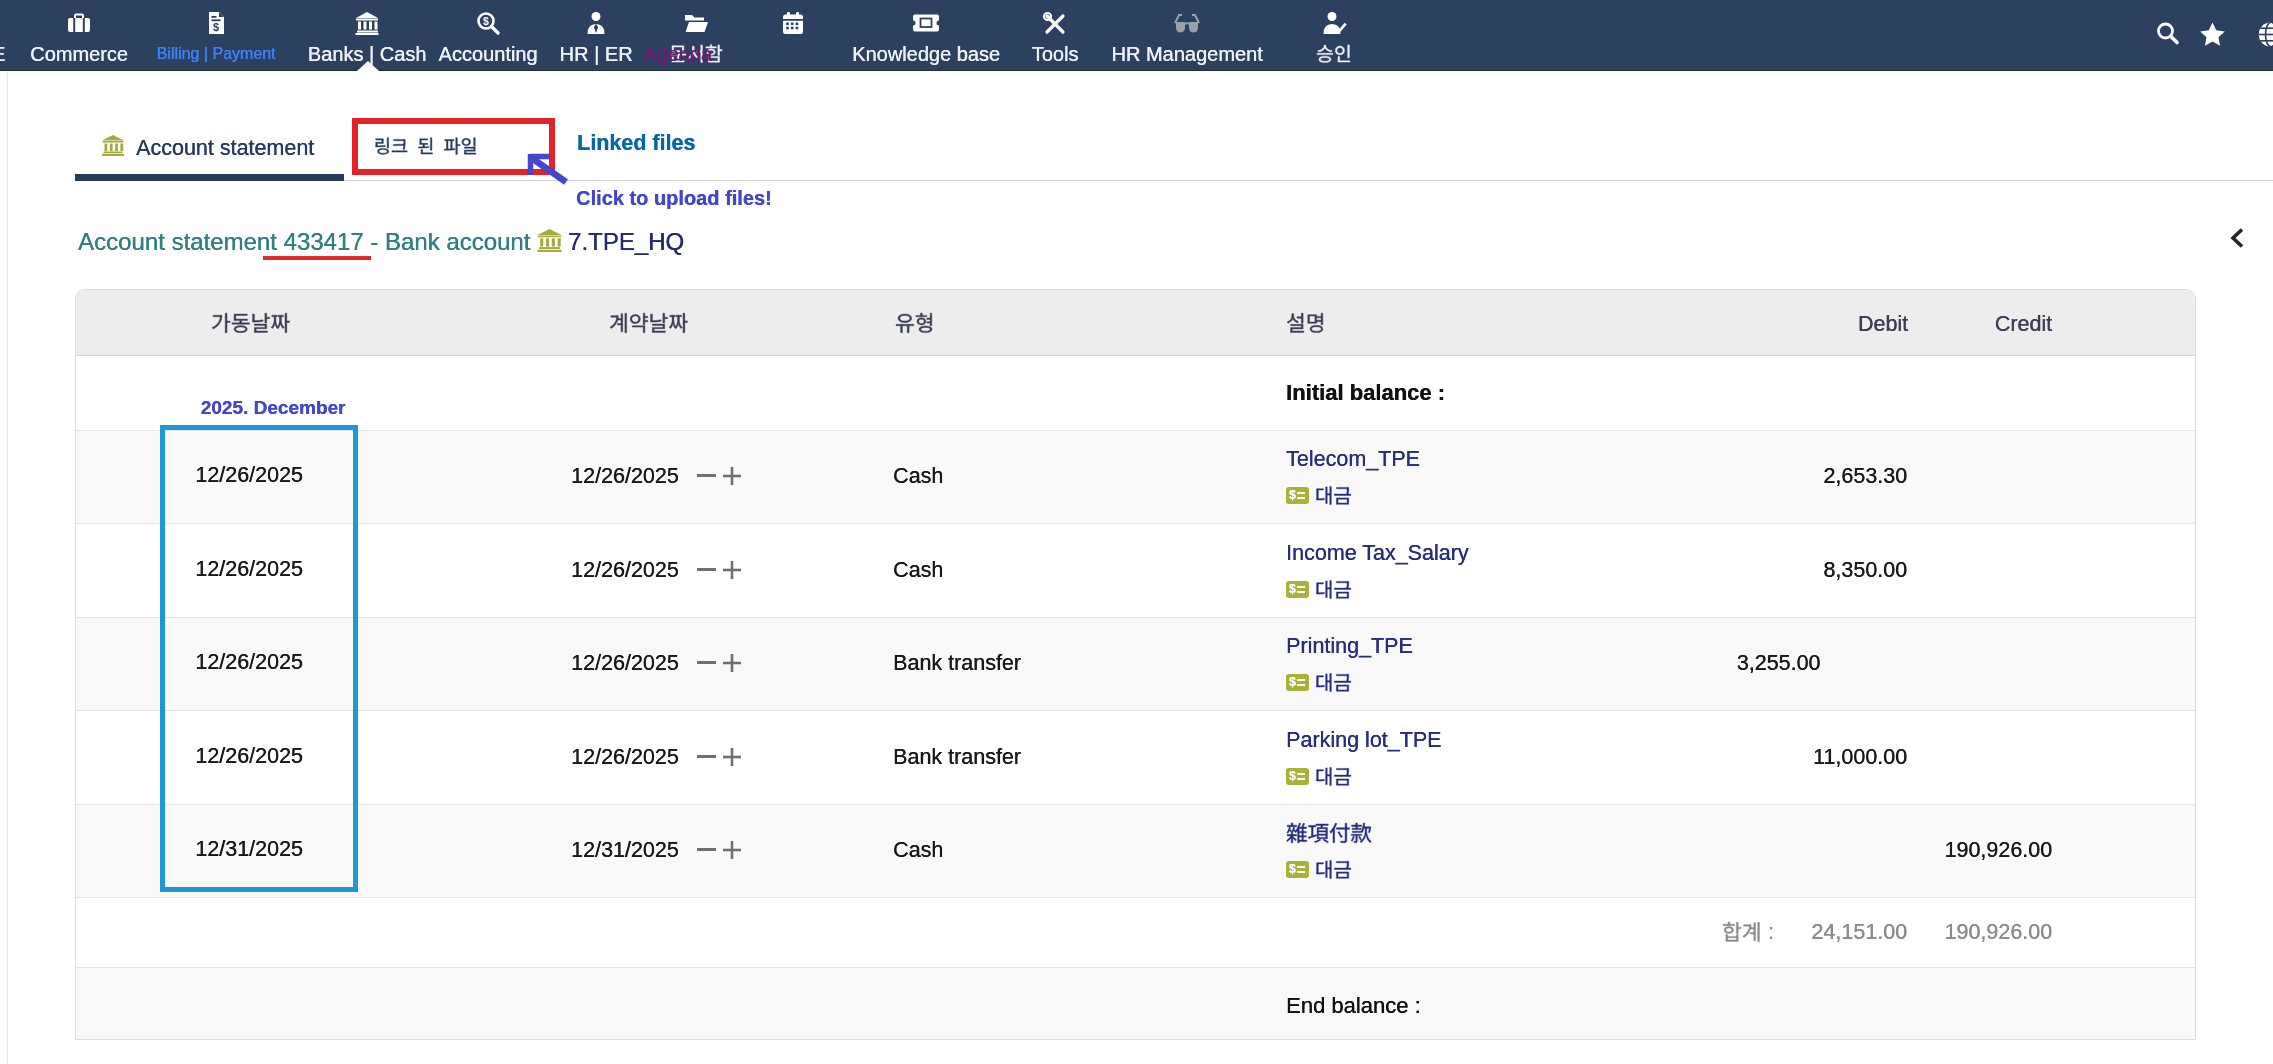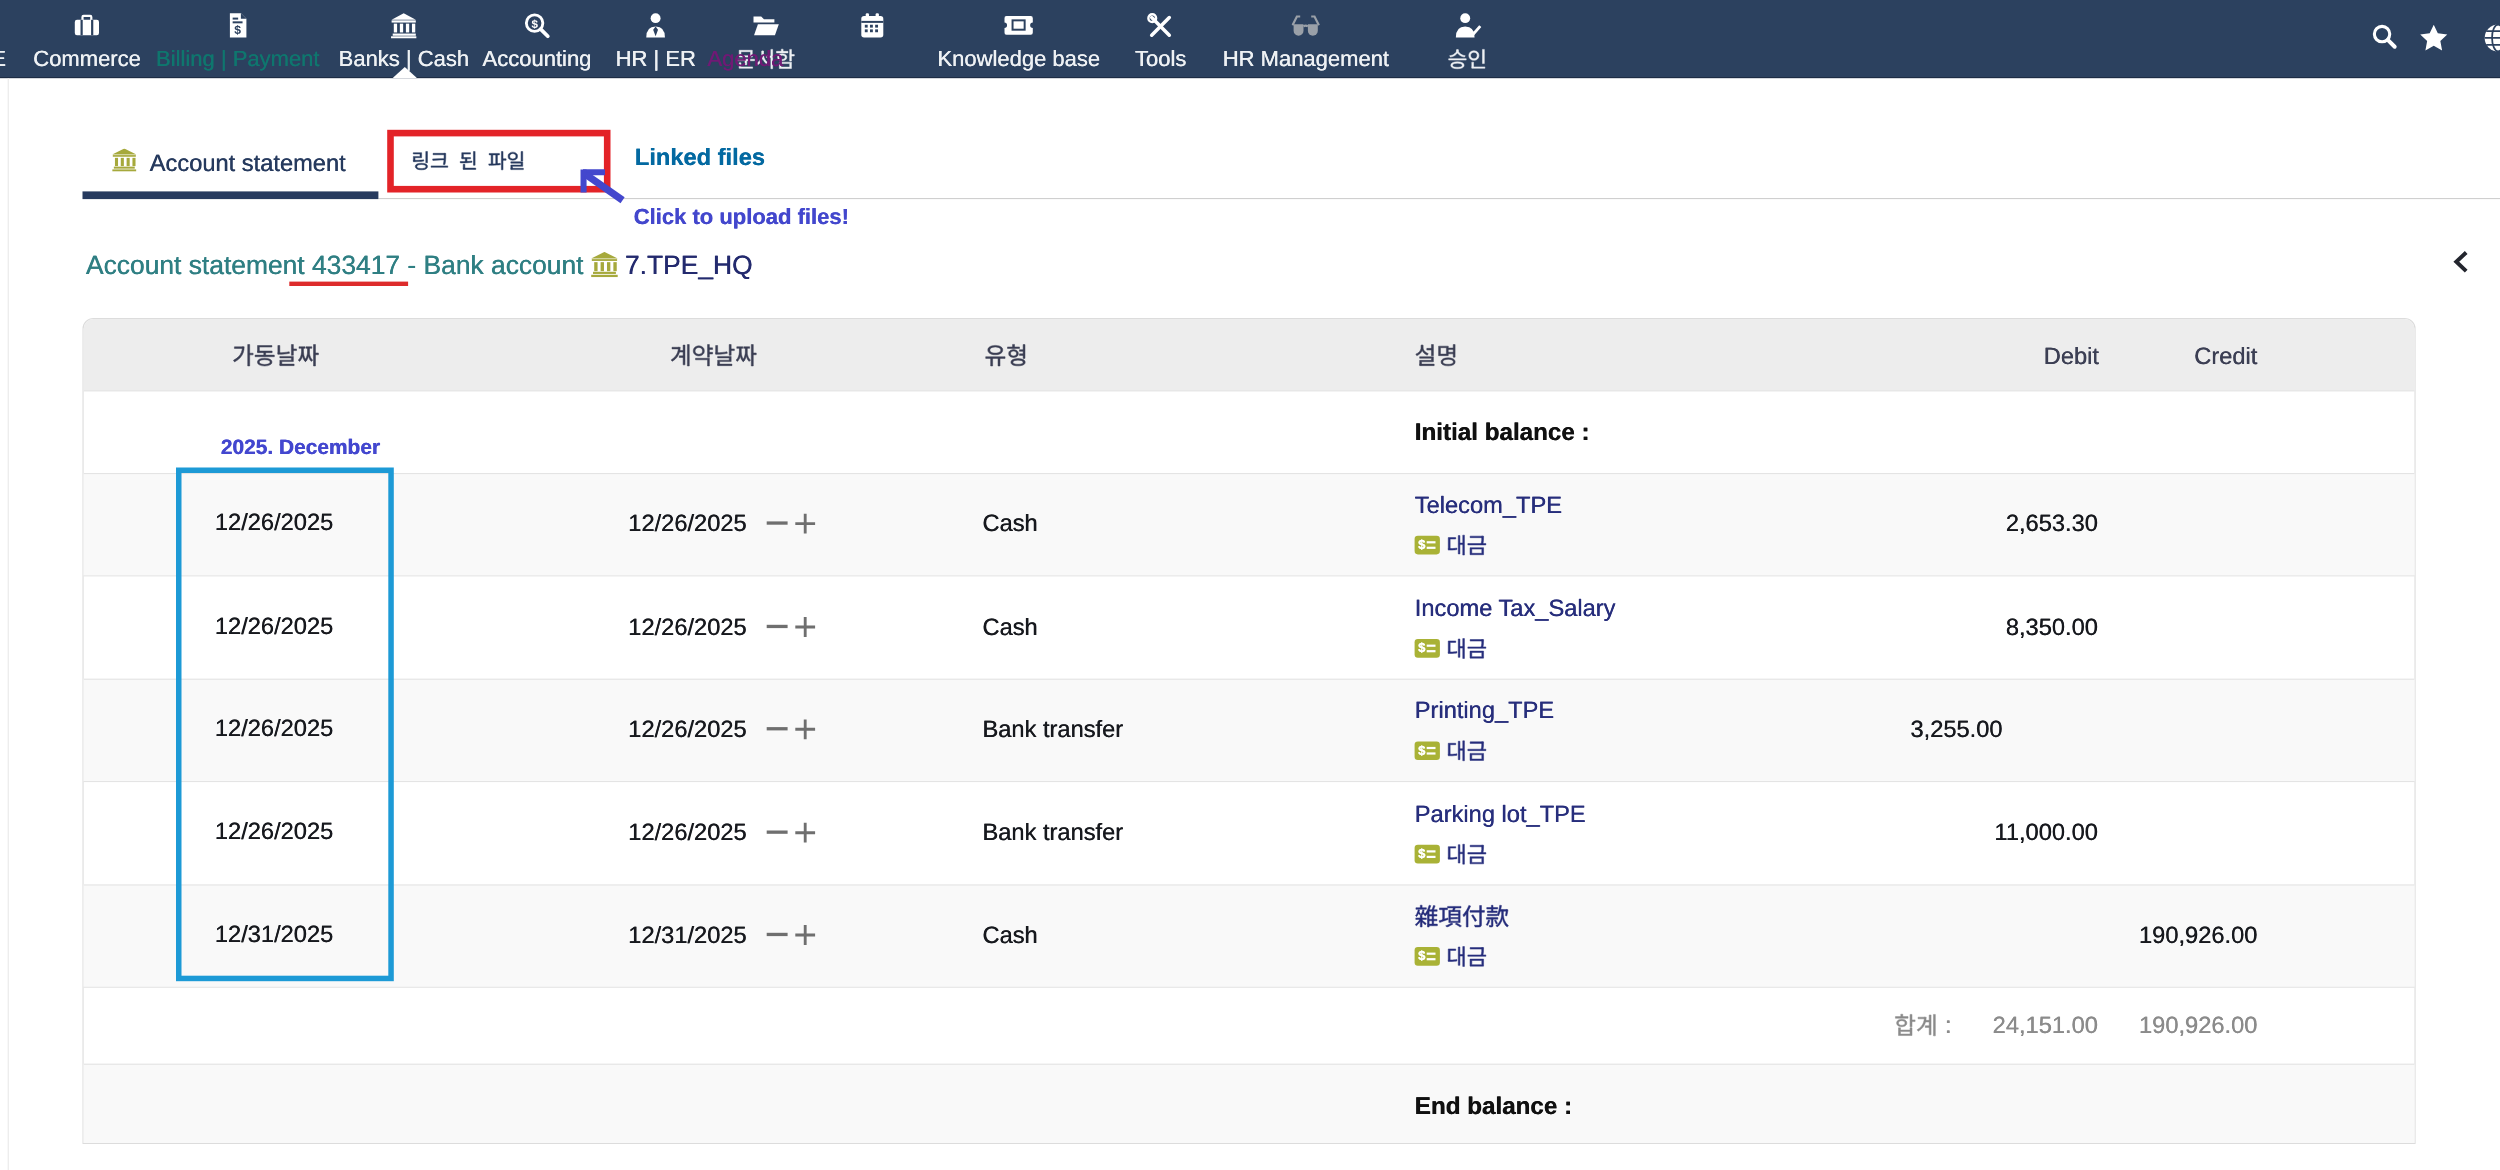--- a/index.html
+++ b/index.html
@@ -8,21 +8,21 @@
     <rect x="16.8" y="7" width="2" height="14" fill="#2c415f"></rect>
   </svg>
 <div style="position:absolute;left:-71px;top:43px;width:300px;text-align:center;font-size:20px;color:#eef1f4;line-height:22px;white-space:nowrap">Commerce</div>
 <svg style="position:absolute;left:203px;top:11px" width="26" height="24" viewBox="0 0 26 24">
     <path d="M6 1 h10 l5 5 v17 h-15 z" fill="#ffffff"></path>
     <path d="M16 1 l5 5 h-5 z" fill="#2c415f"></path>
     <rect x="8.5" y="5" width="5" height="1.8" fill="#2c415f"></rect>
     <rect x="8.5" y="8.4" width="9" height="1.8" fill="#2c415f"></rect>
     <text x="13" y="19.5" font-family="Liberation Sans" font-size="11" font-weight="bold" fill="#2c415f" text-anchor="middle">$</text>
   </svg>
-<div style="position:absolute;left:66px;top:43px;width:300px;text-align:center;font-size:20px;color:#0f766e;line-height:22px;white-space:nowrap">Billing | Payment</div>
+<div style="position:absolute;left:66px;top:43px;width:300px;text-align:center;font-size:16px;color:#3b82f6;line-height:22px;white-space:nowrap">Billing | Payment</div>
 <svg style="position:absolute;left:354px;top:11px" width="26" height="24" viewBox="0 0 26 24">
     <path d="M13 1 L24 7 L2 7 Z" fill="#ffffff"></path>
     <rect x="2" y="7.5" width="22" height="2" fill="#ffffff"></rect>
     <rect x="4" y="10.5" width="3" height="8" fill="#ffffff"></rect>
     <rect x="9.5" y="10.5" width="3" height="8" fill="#ffffff"></rect>
     <rect x="15" y="10.5" width="3" height="8" fill="#ffffff"></rect>
     <rect x="20.5" y="10.5" width="3" height="8" fill="#ffffff"></rect>
     <rect x="3" y="19.5" width="21" height="2" fill="#ffffff"></rect>
     <rect x="1.5" y="22" width="23" height="2" fill="#ffffff"></rect>
   </svg>
@@ -263,13 +263,13 @@
 <svg style="position:absolute;left:1315px;top:857px" width="39" height="26" viewBox="0 -20 39 26">
     <path d="M14.8 -16.5H16.3V1.6H14.8ZM11.7 -9.3H15.2V-7.9H11.7ZM10.7 -16.1H12.2V0.6H10.7ZM1.6 -4.3H2.8Q4.2 -4.3 5.2 -4.3Q6.3 -4.4 7.3 -4.5Q8.3 -4.6 9.4 -4.8L9.5 -3.4Q8.4 -3.2 7.4 -3.1Q6.4 -3.0 5.3 -2.9Q4.2 -2.9 2.8 -2.9H1.6ZM1.6 -14.3H8.4V-13.0H3.3V-3.7H1.6Z M21.5 -15.6H33.1V-14.2H21.5ZM19.4 -8.9H35.8V-7.6H19.4ZM32.0 -15.6H33.7V-14.2Q33.7 -13.1 33.6 -11.7Q33.5 -10.3 33.1 -8.4L31.4 -8.5Q31.9 -10.4 32.0 -11.8Q32.0 -13.1 32.0 -14.2ZM21.4 -5.1H33.7V1.3H21.4ZM32.1 -3.8H23.0V-0.0H32.1Z" fill="#272e7c" stroke="#272e7c" stroke-width="0.45"></path>
   </svg>
 <div style="position:absolute;left:1795px;top:837px;width:257px;text-align:right;font-size:21.5px;color:#17191e;line-height:26px;white-space:nowrap;">190,926.00</div>
 <svg style="position:absolute;left:1722px;top:918px" width="42" height="29" viewBox="0 -22 42 29">
     <path d="M14.4 -17.8H16.2V-6.5H14.4ZM15.4 -12.8H19.0V-11.3H15.4ZM3.9 -5.6H5.7V-3.6H14.4V-5.6H16.2V1.4H3.9ZM5.7 -2.2V-0.0H14.4V-2.2ZM1.1 -15.8H12.6V-14.3H1.1ZM6.9 -13.4Q8.3 -13.4 9.3 -13.0Q10.3 -12.6 10.9 -11.8Q11.5 -11.1 11.5 -10.0Q11.5 -9.0 10.9 -8.2Q10.3 -7.5 9.3 -7.0Q8.3 -6.6 6.9 -6.6Q5.5 -6.6 4.4 -7.0Q3.4 -7.5 2.8 -8.2Q2.2 -9.0 2.2 -10.0Q2.2 -11.1 2.8 -11.8Q3.4 -12.6 4.4 -13.0Q5.5 -13.4 6.9 -13.4ZM6.9 -12.1Q5.5 -12.1 4.7 -11.5Q3.9 -11.0 3.9 -10.0Q3.9 -9.1 4.7 -8.5Q5.5 -8.0 6.9 -8.0Q8.2 -8.0 9.0 -8.5Q9.8 -9.1 9.8 -10.0Q9.8 -11.0 9.0 -11.5Q8.2 -12.1 6.9 -12.1ZM6.0 -18.0H7.8V-15.0H6.0Z M28.4 -12.4H32.7V-10.9H28.4ZM28.2 -7.5H32.7V-6.0H28.2ZM35.7 -17.8H37.4V1.7H35.7ZM31.8 -17.3H33.5V0.7H31.8ZM27.4 -15.3H29.1Q29.1 -12.8 28.4 -10.4Q27.7 -8.1 26.1 -6.1Q24.5 -4.1 21.9 -2.5L20.8 -3.8Q23.1 -5.2 24.6 -6.9Q26.0 -8.6 26.7 -10.7Q27.4 -12.7 27.4 -15.0ZM21.7 -15.3H28.1V-13.8H21.7Z" fill="#8b8b8b" stroke="#8b8b8b" stroke-width="0.45"></path>
   </svg>
 <div style="position:absolute;left:1768px;top:919px;font-size:21.5px;color:#8b8b8b;line-height:26px;white-space:nowrap;">:</div>
 <div style="position:absolute;left:1650px;top:919px;width:257px;text-align:right;font-size:21.5px;color:#8b8b8b;line-height:26px;white-space:nowrap;">24,151.00</div>
 <div style="position:absolute;left:1795px;top:919px;width:257px;text-align:right;font-size:21.5px;color:#8b8b8b;line-height:26px;white-space:nowrap;">190,926.00</div>
-<div style="position:absolute;left:1286px;top:993px;font-size:22px;color:#101010;line-height:26px;white-space:nowrap;font-weight:bold">End balance :</div>
+<div style="position:absolute;left:1286px;top:993px;font-size:22px;color:#101010;line-height:26px;white-space:nowrap;font-weight:normal">End balance :</div>
 <div style="position:absolute;left:160px;top:425px;width:198px;height:467px;border:5px solid #1d9ad6;box-sizing:border-box"></div>
 </body></html>

